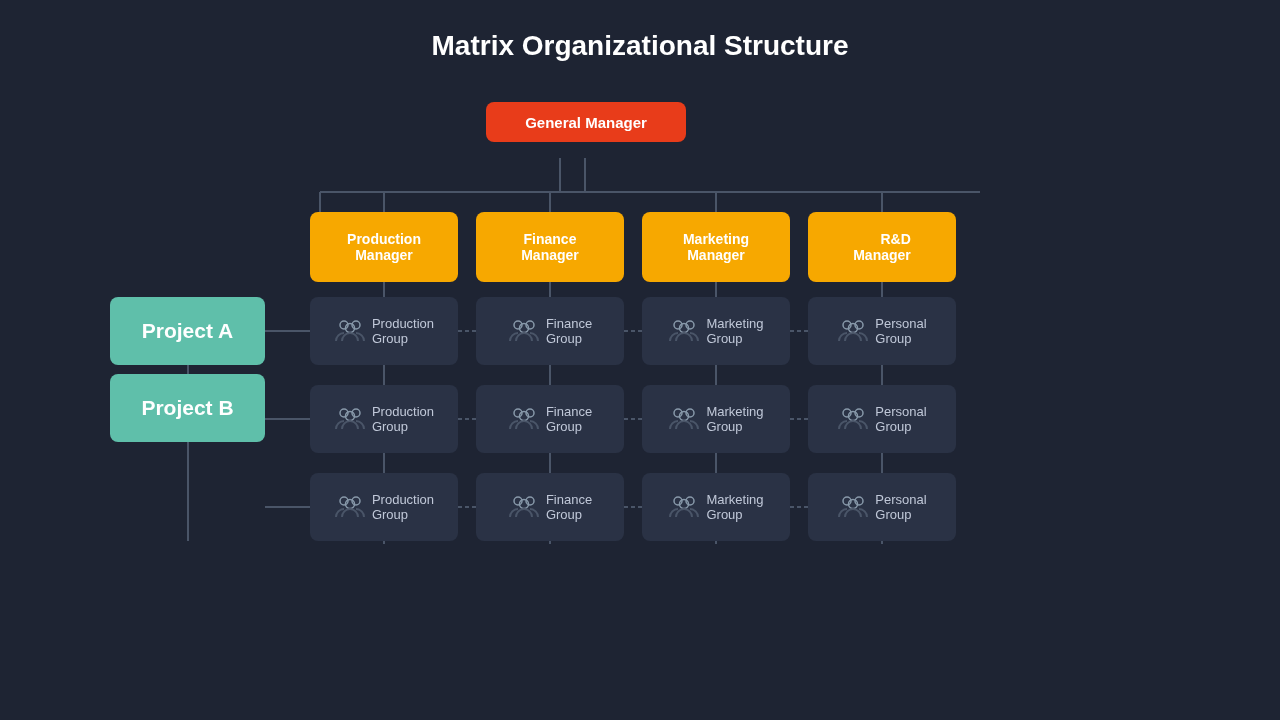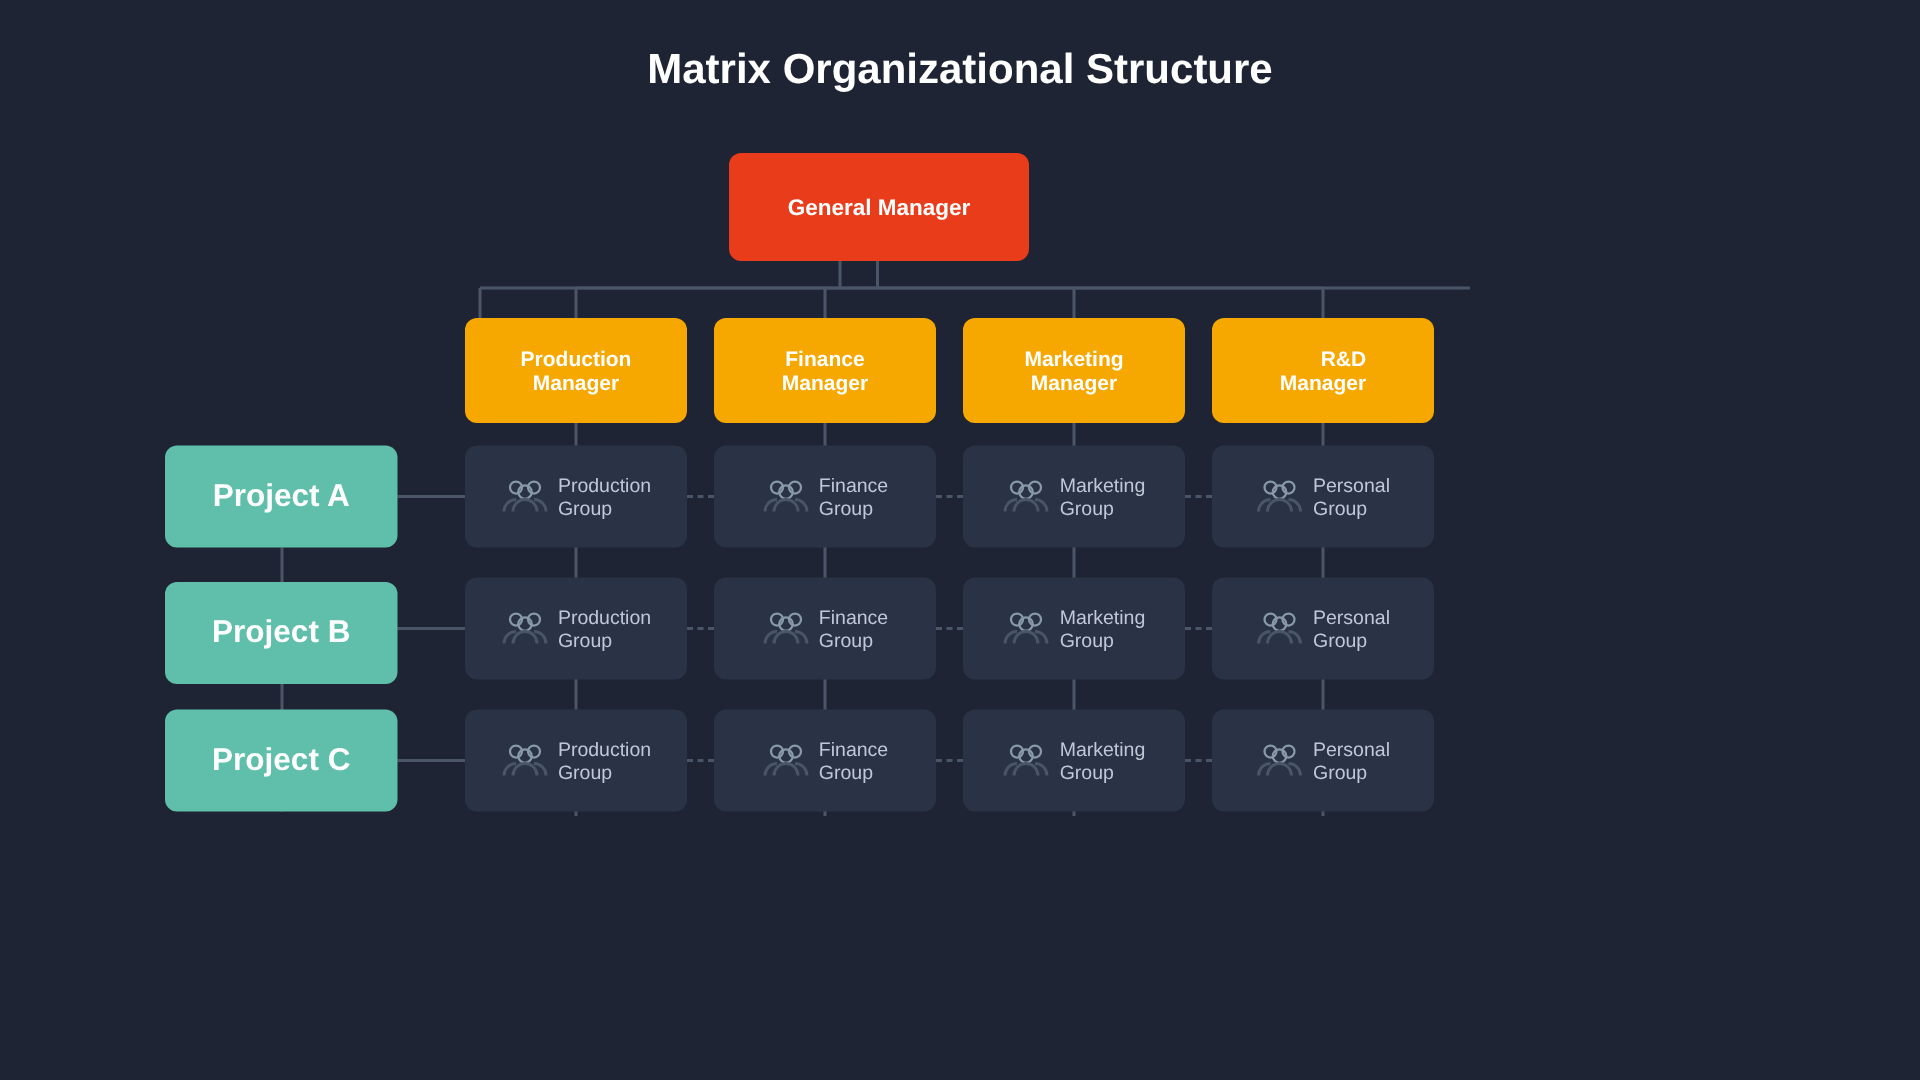--- a/index.html
+++ b/index.html
@@ -41,21 +41,21 @@
       border-radius: 8px;
       display: flex;
       align-items: center;
       justify-content: center;
       font-weight: 700;
     }
 
     .box-gm {
       background-color: #e83c1a;
       width: 200px;
-      height: 72px;
+      height: 40px;
       font-size: 15px;
       color: #fff;
     }
 
     .box-manager {
       background-color: #f7a800;
       width: 148px;
       height: 70px;
       font-size: 14px;
       color: #fff;
@@ -163,27 +163,24 @@
 
     <div class="abs-box box-manager" style="left:698px;top:110px;">
       <span style="white-space:pre-line;text-align:right;">R&amp;D
 Manager</span>
     </div>
 
     <div class="abs-box box-project" style="left:0px;top:195px;">
       <span>Project A</span>
     </div>
 
-    <div class="abs-box box-project" style="left:0px;top:286px;">
+    <div class="abs-box box-project" style="left:0px;top:272px;">
       <span>Project B</span>
     </div>
 
-    <div class="abs-box box-project" style="left:0px;top:371px;">
-      <span>Project C</span>
-    </div>
 
     <div class="abs-box box-group" style="left:200px;top:195px;">
       <span class="group-icon-svg">
         <svg width="32" height="28" viewBox="0 0 32 28" fill="none">
           <circle cx="10" cy="9" r="4" stroke="#8899aa" stroke-width="1.5"></circle>
           <circle cx="22" cy="9" r="4" stroke="#8899aa" stroke-width="1.5"></circle>
           <path d="M2 25c0-4.418 3.582-8 8-8" stroke="#8899aa" stroke-width="1.5"></path>
           <path d="M22 17c4.418 0 8 3.582 8 8" stroke="#8899aa" stroke-width="1.5"></path>
           <circle cx="16" cy="12" r="4.5" stroke="#8899aa" stroke-width="1.5"></circle>
           <path d="M8 25c0-4.418 3.582-8 8-8s8 3.582 8 8" stroke="#8899aa" stroke-width="1.5"></path>

